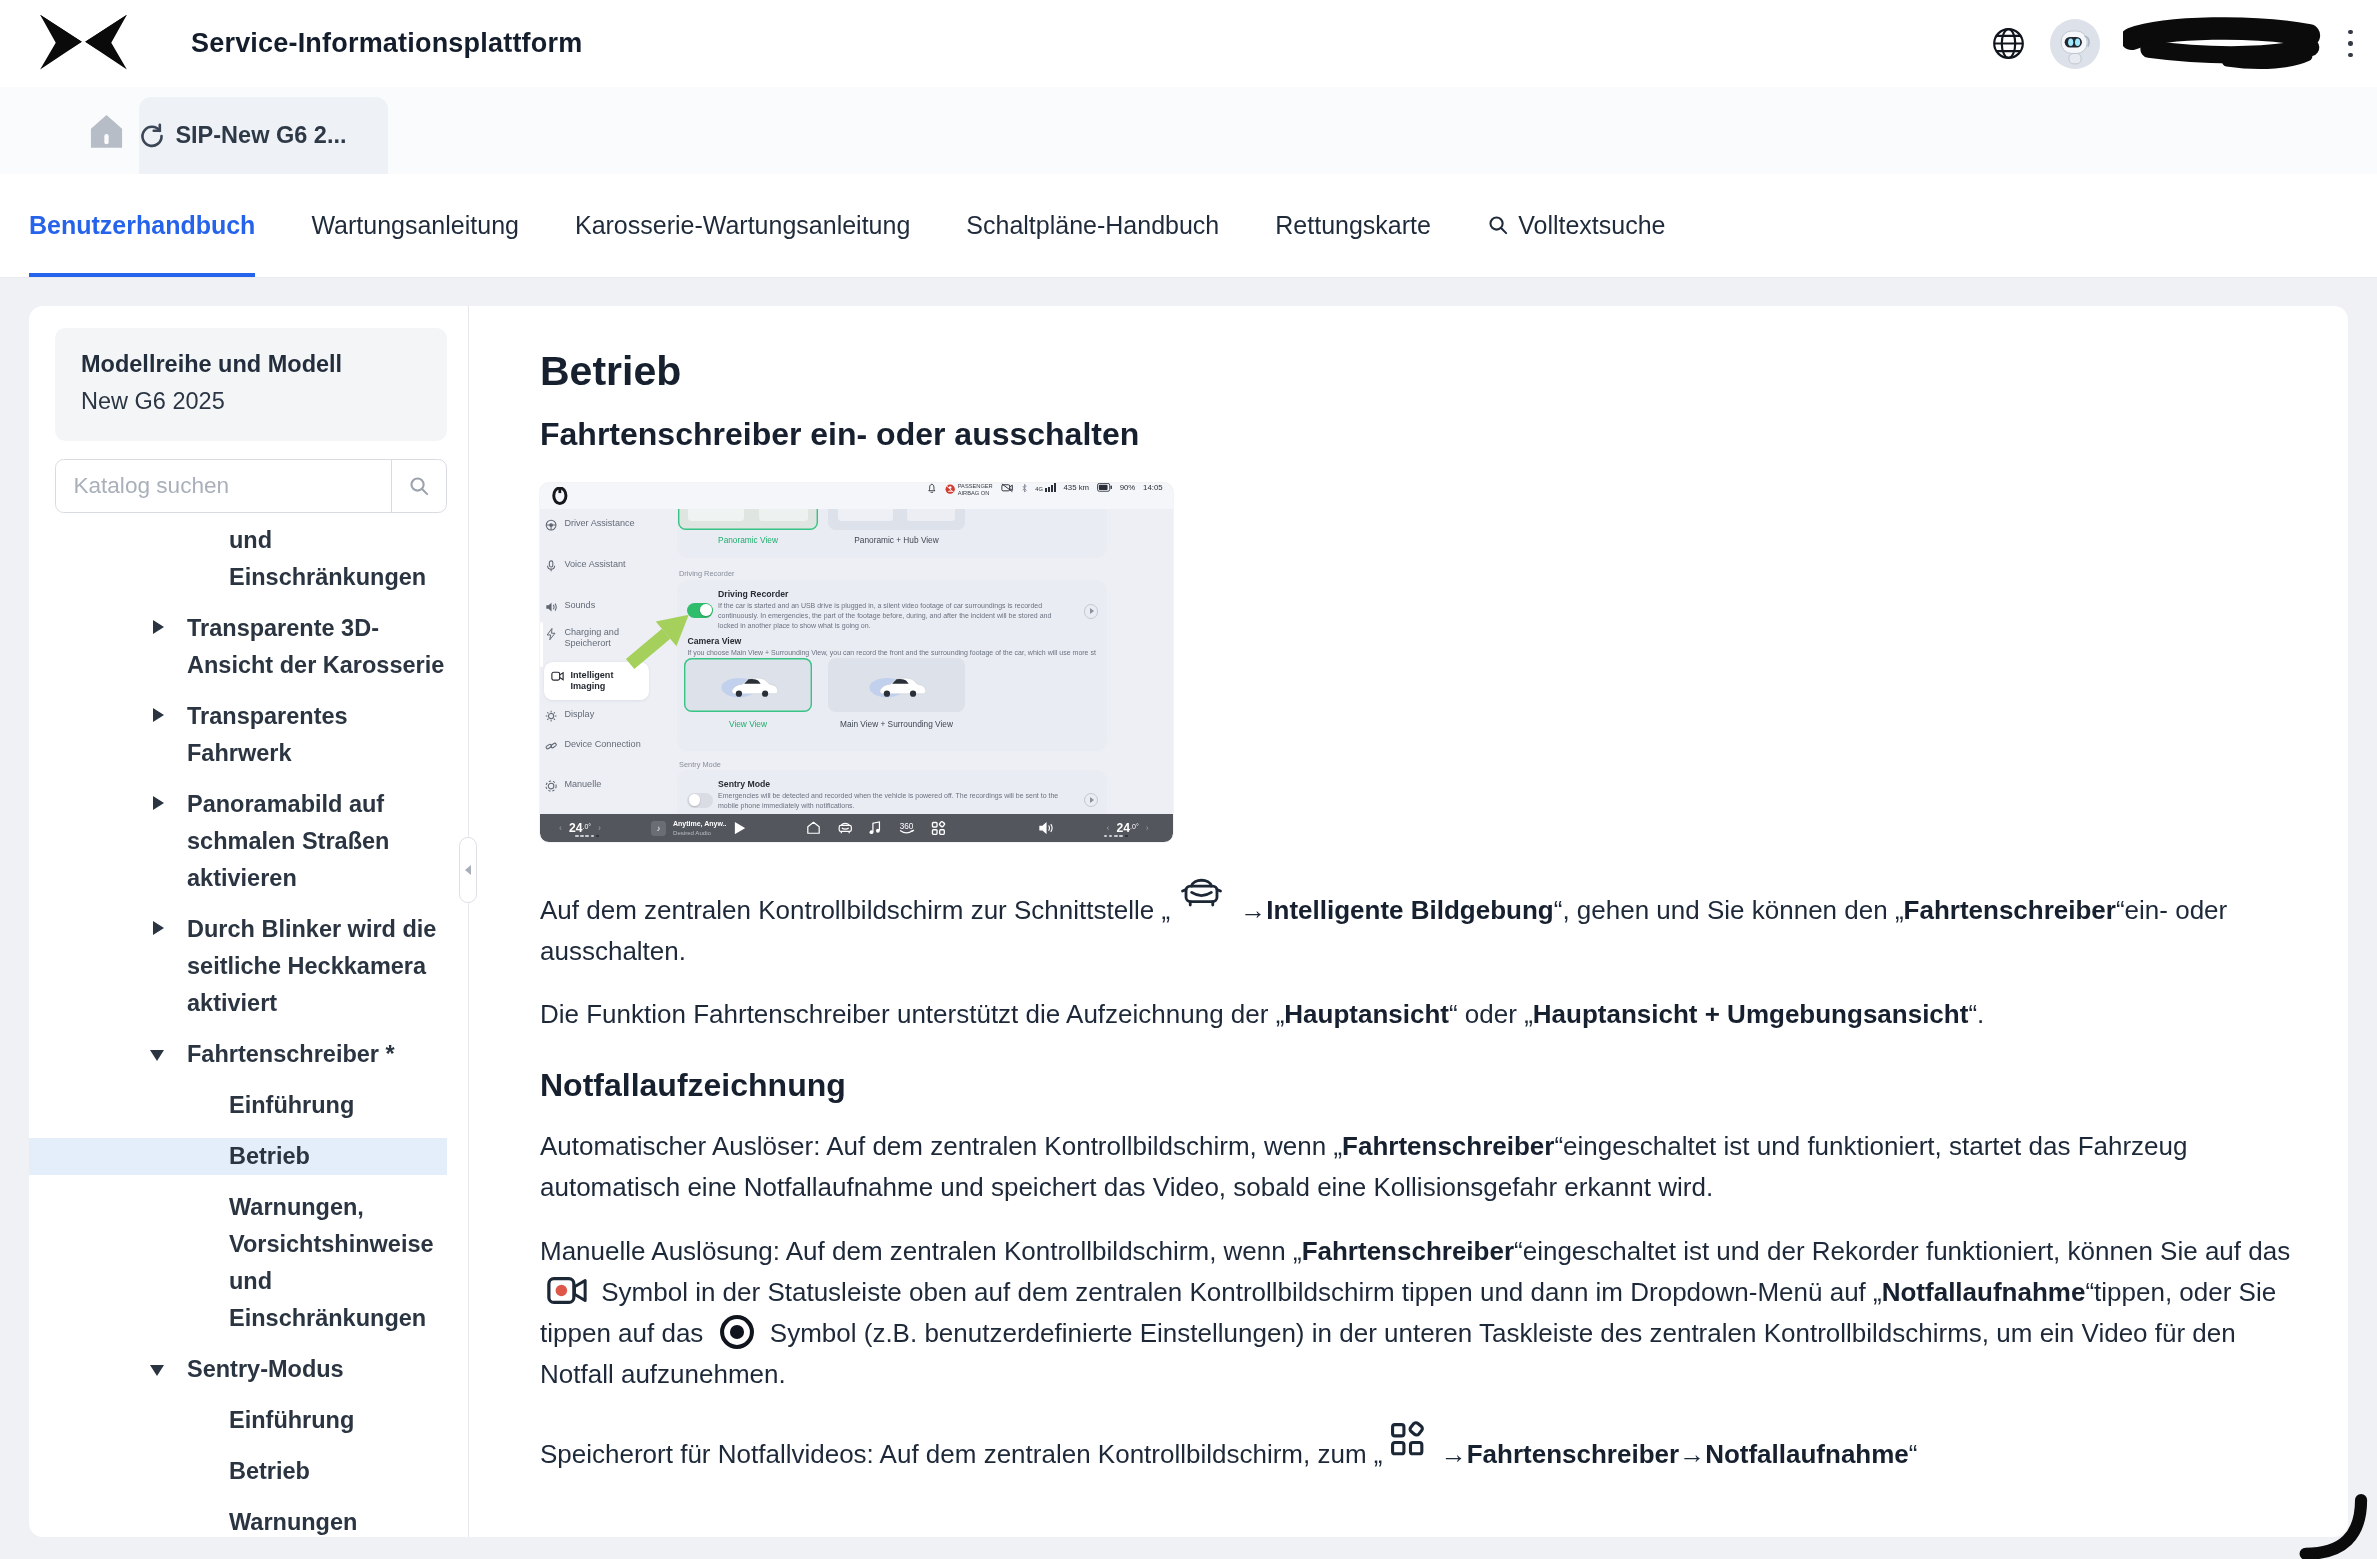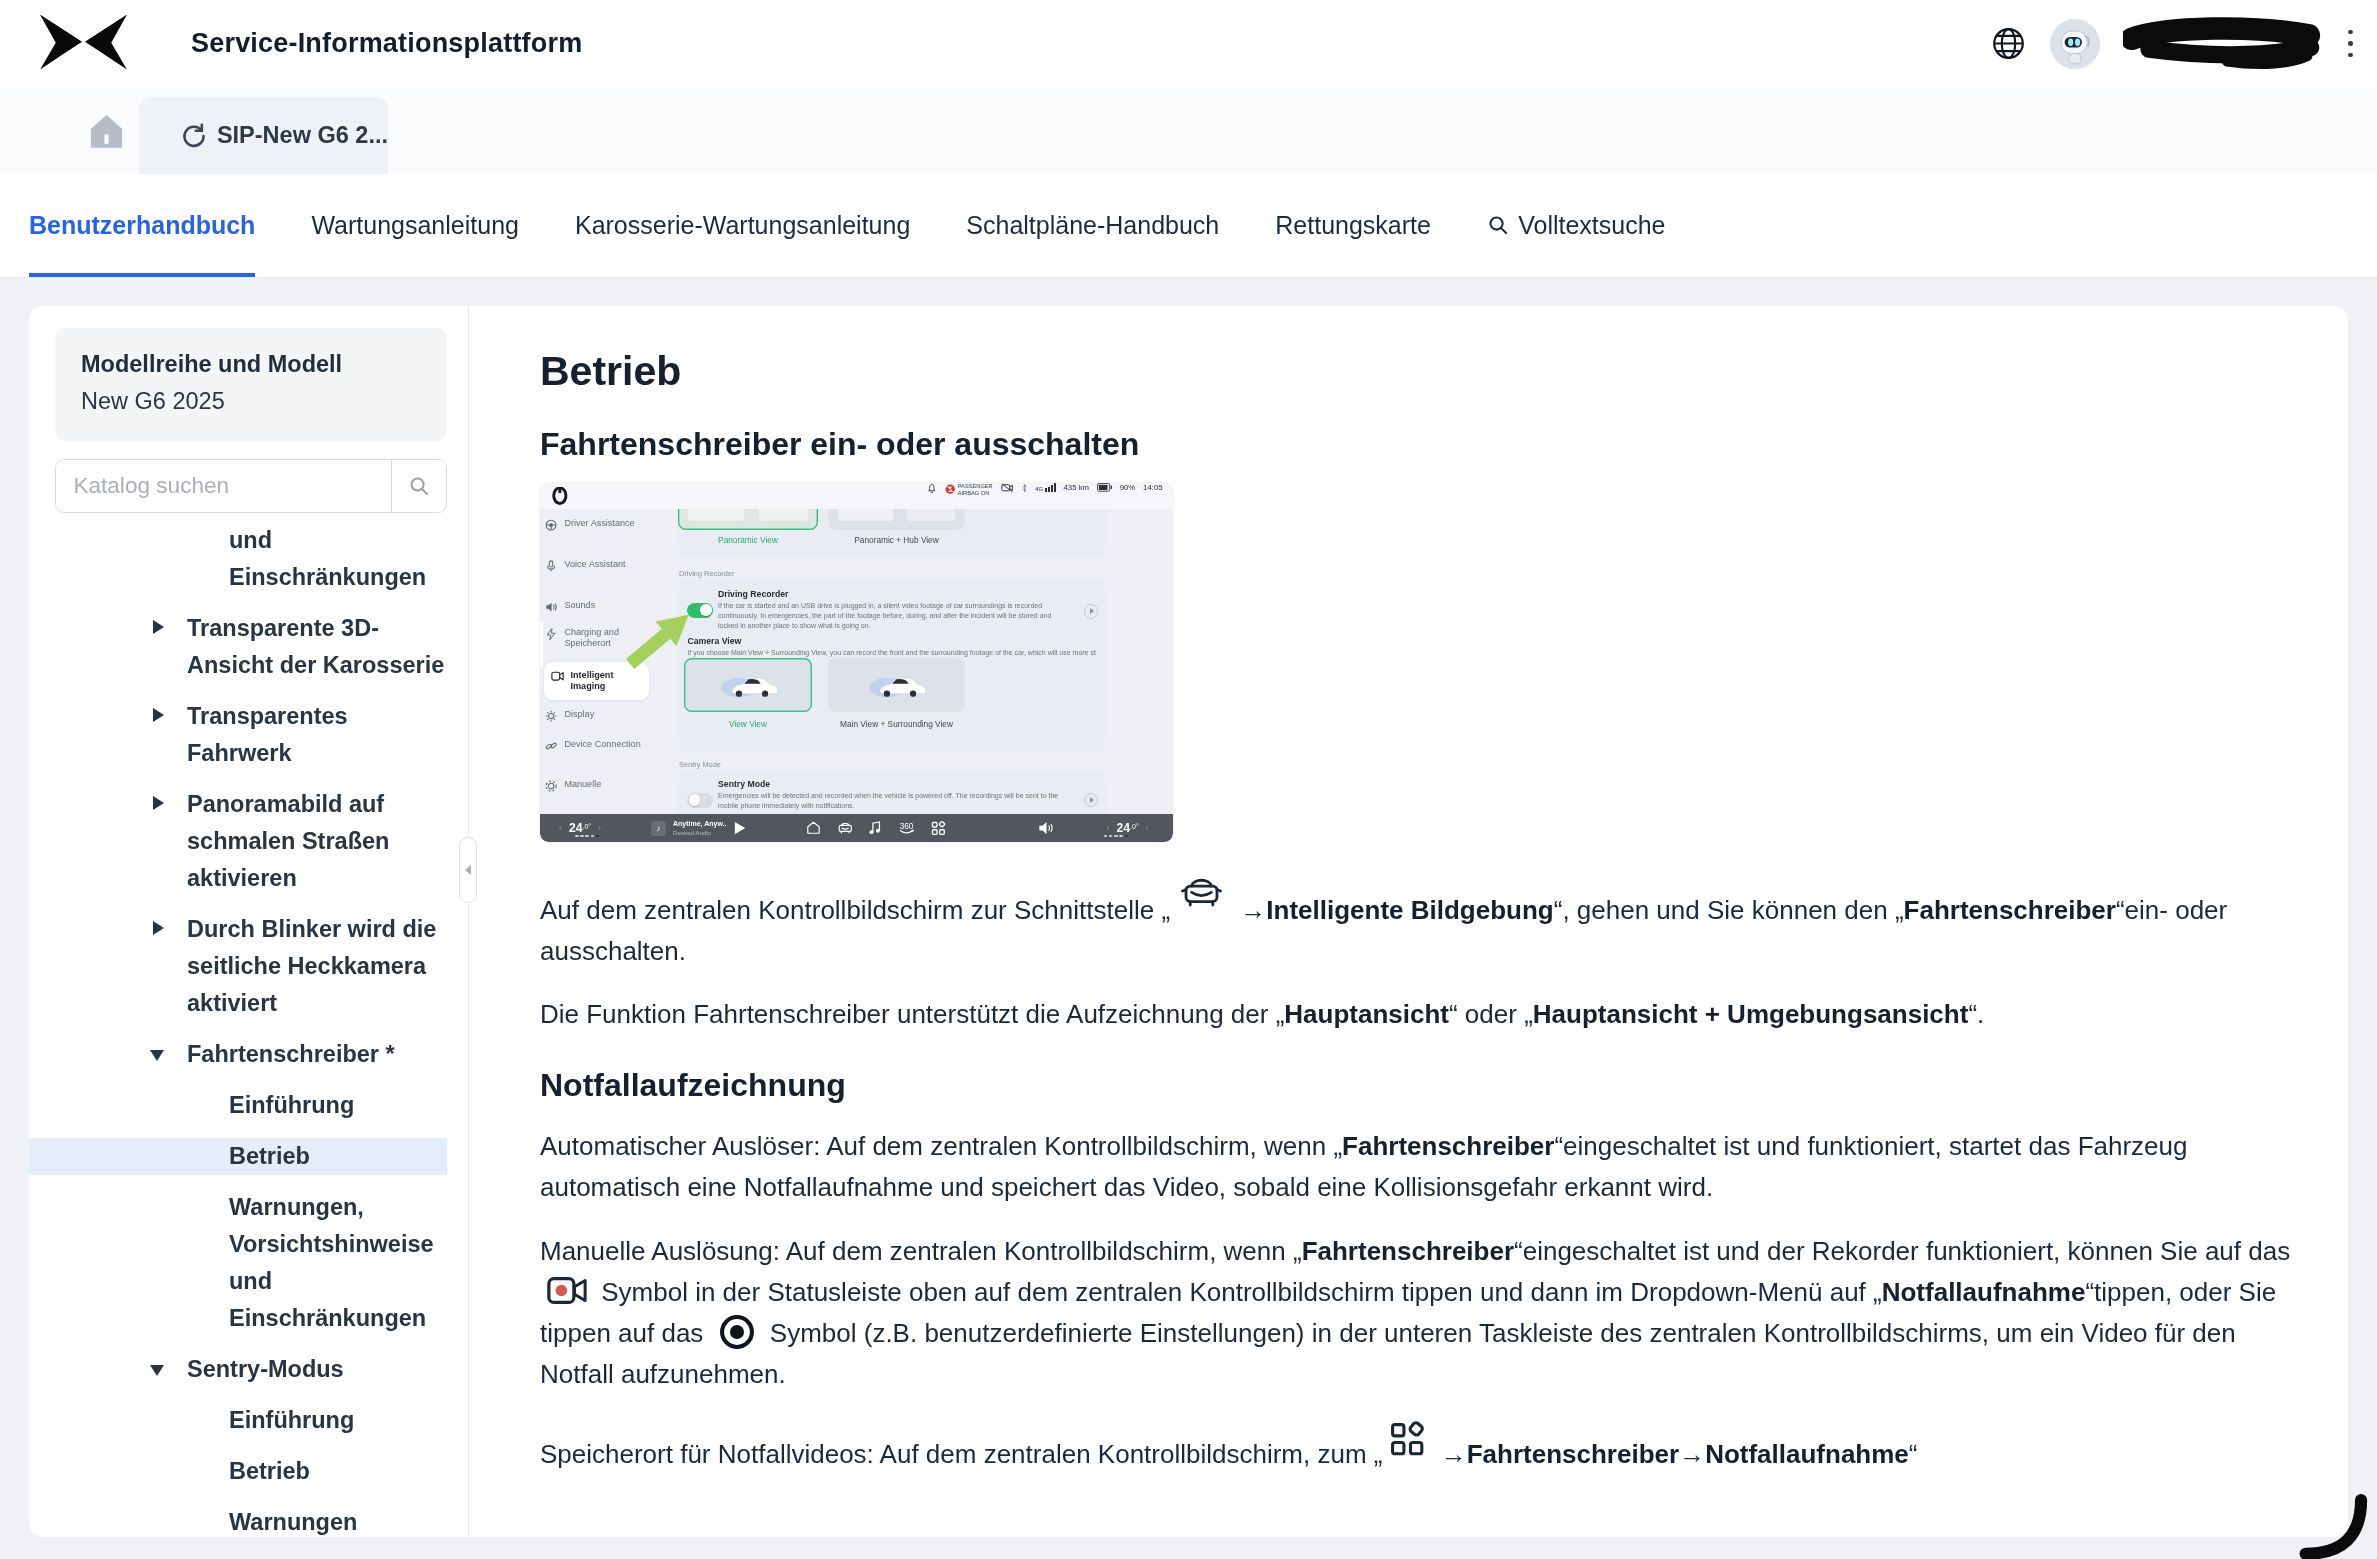--- a/index.html
+++ b/index.html
@@ -17,21 +17,21 @@
   .hdr-right{position:absolute;right:19px;top:0;height:87px;display:flex;align-items:center;gap:22.6px;}
   .globe{width:37px;height:37px;}
   .avatar{width:50px;height:50px;border-radius:50%;background:#e4e8ef;overflow:hidden;position:relative;}
   .scribble{width:198px;height:56px;}
   .kebab{display:flex;flex-direction:column;gap:7px;padding:5.2px;}
   .kebab i{width:4.4px;height:4.4px;border-radius:50%;background:#333a45;}
   
   .tabstrip{position:absolute;left:0;top:87px;width:2377px;height:87px;background:#fafbfc;}
   .home-btn{position:absolute;left:84px;top:21px;width:45px;height:45px;}
   .wintab{position:absolute;left:139px;top:10.4px;width:249px;height:77px;background:#eef1f5;
-    border-radius:12.2px 12.2px 0 0;display:flex;align-items:center;justify-content:flex-end;gap:10.4px;
+    border-radius:12.2px 12.2px 0 0;display:flex;align-items:center;justify-content:flex-start;gap:10.4px;
     font-size:23.5px;font-weight:600;color:#2e3948;}
   
   .navrow{position:absolute;left:0;top:174px;width:2377px;height:103px;background:#ffffff;border-bottom:1.7px solid #e7e9ed;}
   .navtabs{position:absolute;left:29px;top:0;height:103px;display:flex;gap:56px;align-items:center;}
   .navtab{font-size:25px;font-weight:500;color:#1f2b3a;display:flex;align-items:center;gap:8.7px;height:100%;position:relative;cursor:pointer;}
   .navtab.active{color:#2563eb;font-weight:600;}
   .navtab.active::after{content:"";position:absolute;left:0;right:0;bottom:0;height:4.4px;background:#2563eb;}
   
   .panel{position:absolute;left:29px;top:306px;width:2319px;height:1231px;background:#ffffff;border-radius:14px;overflow:hidden;}
   .sidebar{position:absolute;left:0;top:0;width:439px;height:100%;border-right:1.7px solid #e5e8ec;}
@@ -252,21 +252,21 @@
           <span class="label">Warnungen</span>
         </div>
       </div>
   </div>
   <div class="collapse-pill">
       <i></i>
     </div>
 
   <div class="article">
     <h1 class="doc">Betrieb</h1>
-    <h2 class="doc" style="margin-top:31px;">Fahrtenschreiber ein- oder ausschalten</h2>
+    <h2 class="doc" style="margin-top:21px;">Fahrtenschreiber ein- oder ausschalten</h2>
   </div>
 
   <div class="shot">
 
     <div class="card" style="left:137px;top:-12.2px;width:430px;height:87px;"></div>
     <div id="topcards">
         <div class="opt-card sel" style="left: 138px; top: -22.6px; width: 140px; height: 70px; background: rgb(223, 230, 226);">
           <div style="position:absolute;left:50%;top:22.6px;transform:translateX(-50%);width:8.7px;height:7px;background:#2a2f38;border-radius:1.7px;"></div>
           <div style="position:absolute;left:10.4px;top:35px;width:40%;height:26px;background:rgba(255,255,255,.5);border-radius:3.5px;"></div>
           <div style="position:absolute;right:10.4px;top:35px;width:35%;height:26px;background:rgba(255,255,255,.45);border-radius:3.5px;"></div>

